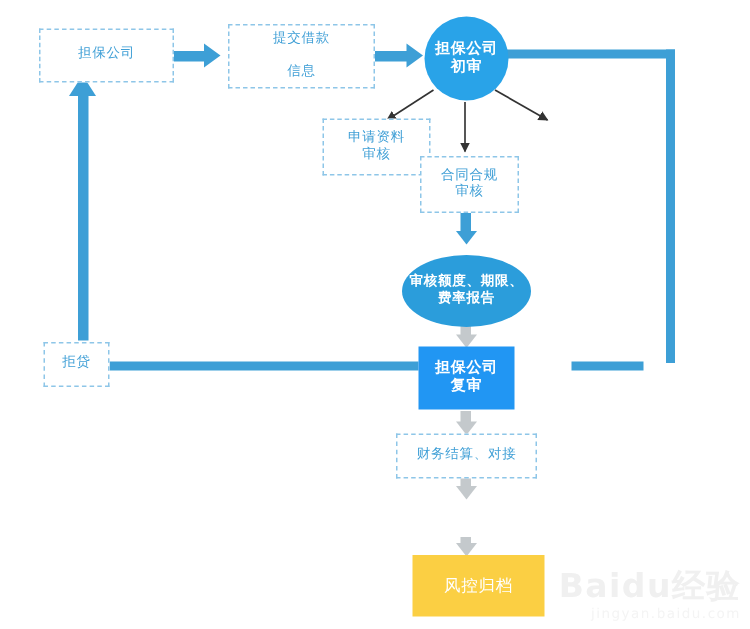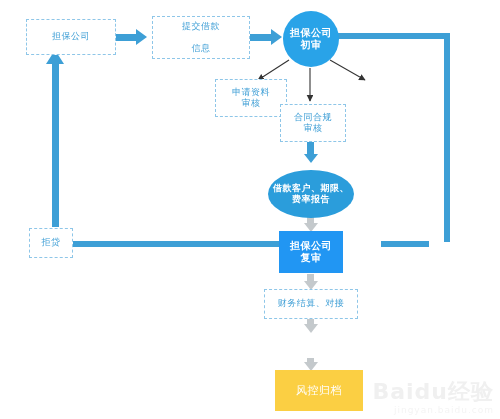--- a/index.html
+++ b/index.html
@@ -214,21 +214,21 @@
     <span class="line">审核</span>
   </div>
 
   <div class="node box-dashed" style="left:280px; top:104px; width:66px; height:38px;">
     <span class="line">合同合规</span>
     <span class="line">审核</span>
   </div>
 
 
   <div class="node ellipse" style="left:268px; top:170px; width:86px; height:48px;">
-    <span class="line">借款客户、期限、</span>
+    <span class="line">审核额度、期限、</span>
     <span class="line">费率报告</span>
   </div>
 
   <div class="node box-solid" style="left:279px; top:231px; width:64px; height:42px;">
     <span class="line">担保公司</span>
     <span class="line">复审</span>
   </div>
 
   <div class="node box-dashed" style="left:29px; top:228px; width:44px; height:30px;">
     <span class="line">拒贷</span>

